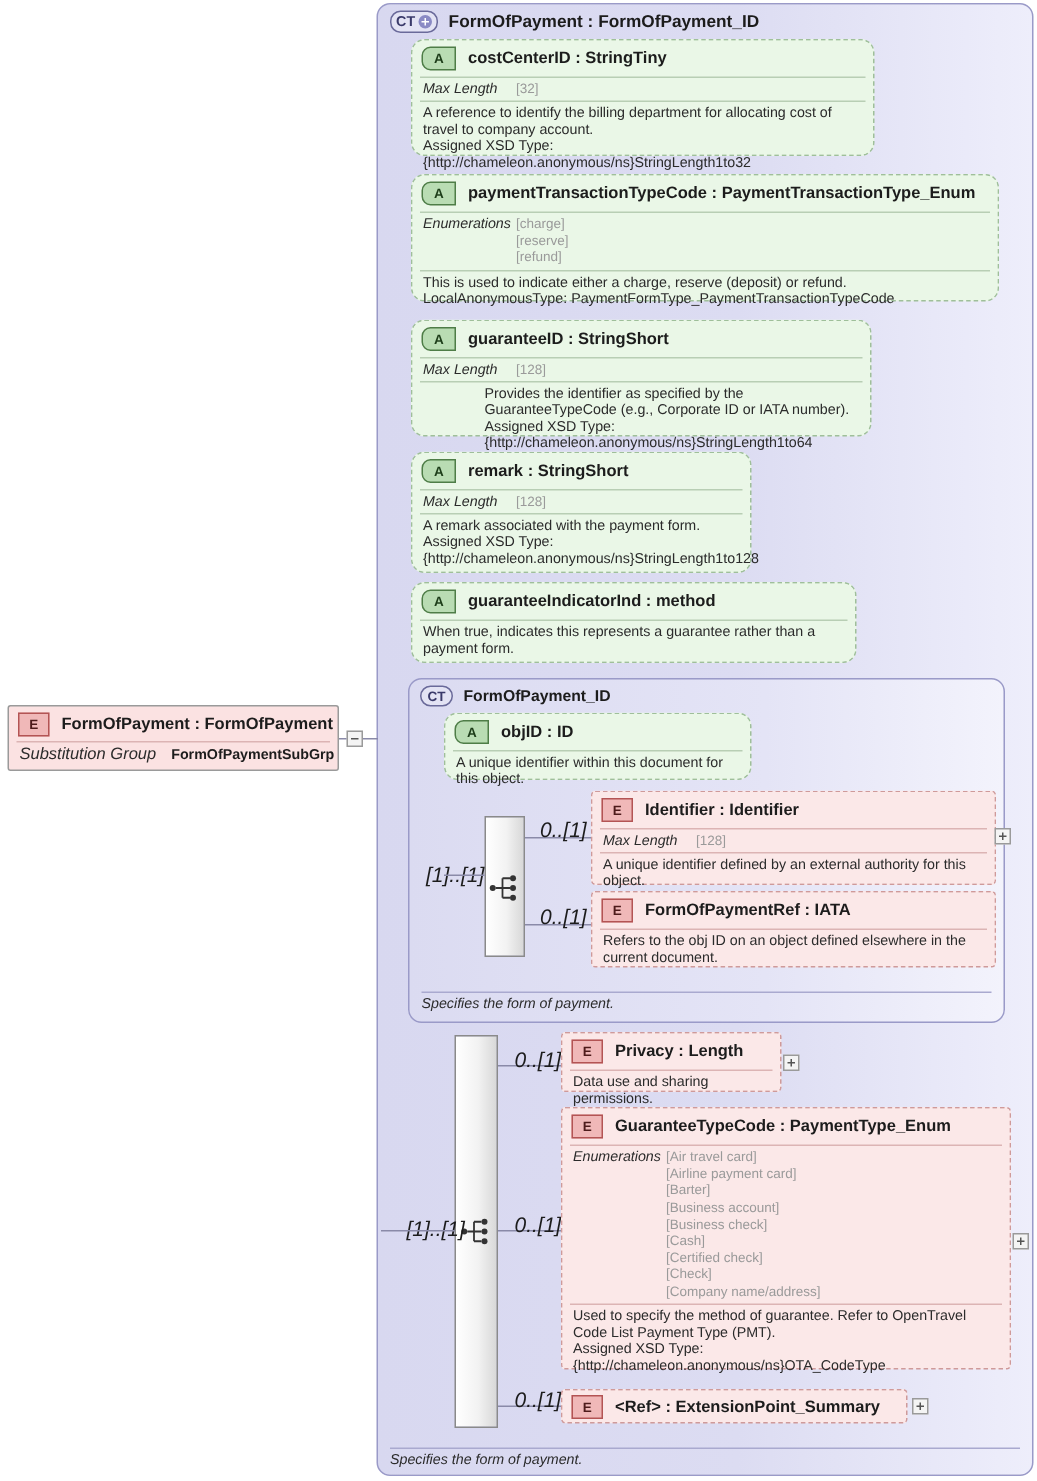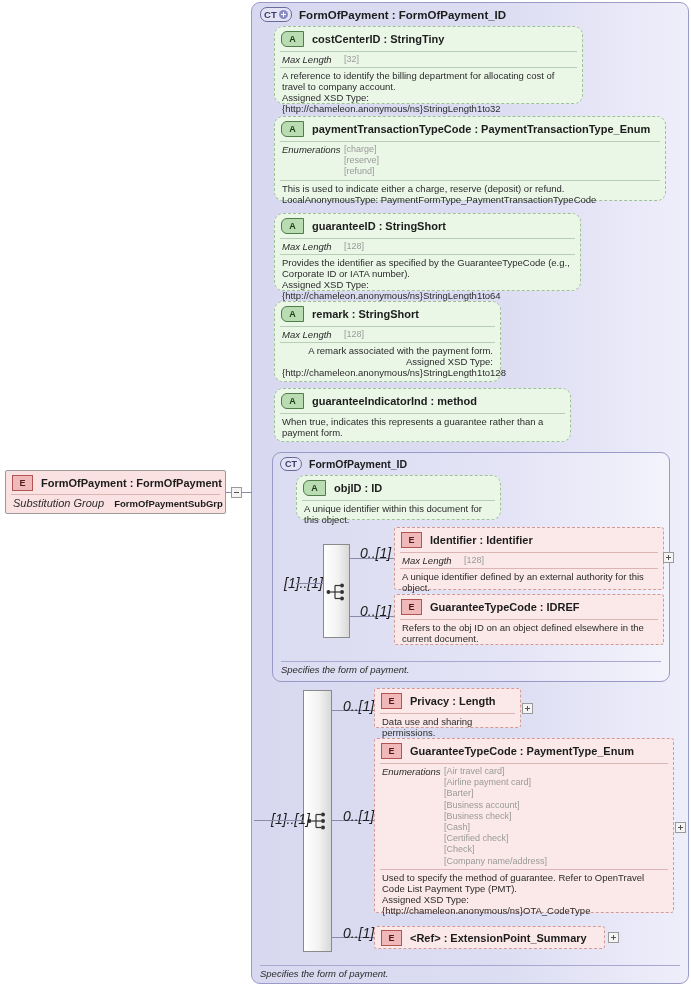--- a/index.html
+++ b/index.html
@@ -368,36 +368,36 @@
     <div class="attr-head">
       <span class="a-badge">A</span>
       <span class="attr-name">guaranteeID : StringShort</span>
     </div>
     <div class="divider"></div>
     <div class="facet-row">
       <span class="facet-label">Max Length</span>
       <span class="facet-val">[128]</span>
     </div>
     <div class="divider"></div>
-    <div class="desc" style="white-space: pre-line;">Provides the identifier as specified by the GuaranteeTypeCode (e.g., Corporate ID or IATA number).
+    <div class="desc" style="white-space: pre-line; margin-left: 41px;">Provides the identifier as specified by the GuaranteeTypeCode (e.g., Corporate ID or IATA number).
 Assigned XSD Type: {http://chameleon.anonymous/ns}StringLength1to64</div>
   </div>
 
   <div class="attr-box" style="left:274px; top:301px; width:227px; height:81px;">
     <div class="attr-head">
       <span class="a-badge">A</span>
       <span class="attr-name">remark   : StringShort</span>
     </div>
     <div class="divider"></div>
     <div class="facet-row">
       <span class="facet-label">Max Length</span>
       <span class="facet-val">[128]</span>
     </div>
     <div class="divider"></div>
-    <div class="desc" style="white-space: pre-line; text-align: right;">A remark associated with the payment form.
+    <div class="desc" style="white-space: pre-line;">A remark associated with the payment form.
 Assigned XSD Type: {http://chameleon.anonymous/ns}StringLength1to128</div>
   </div>
 
   <div class="attr-box" style="left:274px; top:388px; width:297px; height:54px;">
     <div class="attr-head">
       <span class="a-badge">A</span>
       <span class="attr-name">guaranteeIndicatorInd : method</span>
     </div>
     <div class="divider"></div>
     <div class="desc" style="white-space: pre-line;">When true, indicates this represents a guarantee rather than a payment form.</div>
@@ -470,21 +470,21 @@
     <div class="divider-red"></div>
     <div class="desc">A unique identifier defined by an external authority for this object.</div>
   </div>
   <div class="expand-box plus" style="left:663px; top:552px;"></div>
 
   <div class="line-h" style="left:350px; top:616px; width:44px;"></div>
   <div class="card" style="left:360px; top:603px;">0..[1]</div>
   <div class="elem-box" style="left:394px; top:594px; width:270px; height:51px;">
     <div class="elem-head">
       <span class="e-badge">E</span>
-      <span class="elem-name">GuaranteeTypeCode : IDREF</span>
+      <span class="elem-name">FormOfPaymentRef : IATA</span>
     </div>
     <div class="divider-red"></div>
     <div class="desc">Refers to the obj ID on an object defined elsewhere in the current document.</div>
   </div>
 
   <div class="compositor" style="left:303px; top:690px; width:29px; height:262px;">
     <svg class="comp-icon" style="left:3px; top:121px;" viewBox="0 0 22 18">
       <circle cx="2.5" cy="9" r="2" fill="#333"></circle>
       <line x1="4.5" y1="9" x2="9" y2="9" stroke="#333" stroke-width="1.2"></line>
       <line x1="9" y1="2.5" x2="9" y2="15.5" stroke="#333" stroke-width="1.2"></line>

